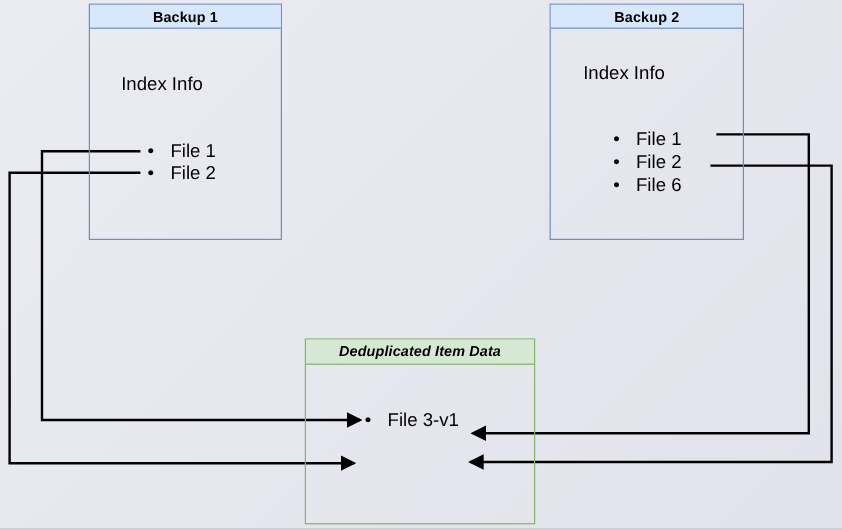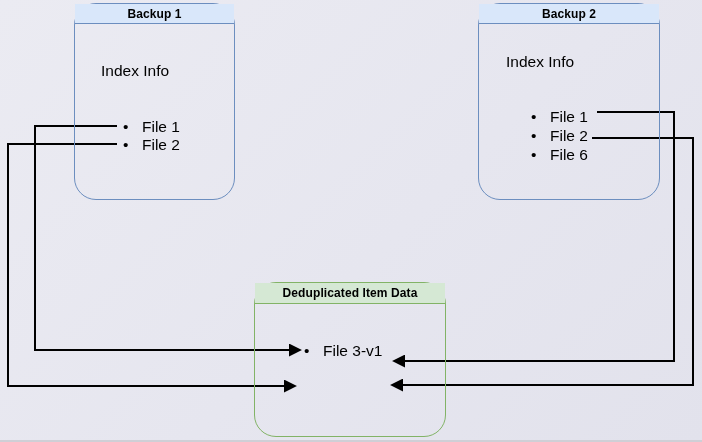--- a/index.html
+++ b/index.html
@@ -23,36 +23,35 @@
   .connector {
     fill: none;
     stroke: #000;
     stroke-width: 2;
   }
 
   .box {
     position: absolute;
     box-sizing: border-box;
     background: transparent;
-    border-radius: 22px;
   }
   .box.blue  { border: 1.5px solid #6c8ebf; }
   .box.green { border: 1.5px solid #82b366; }
 
   .box-title {
     box-sizing: border-box;
     display: flex;
     align-items: center;
     justify-content: center;
     font-size: 12px;
     font-weight: bold;
     letter-spacing: 0.1px;
   }
   .blue  .box-title { height: 20px; background: #d9e7fa; border-bottom: 1.5px solid #6c8ebf; }
-  .green .box-title { height: 21px; background: #d5e8d4; border-bottom: 1.5px solid #82b366; }
+  .green .box-title { height: 21px; background: #d5e8d4; border-bottom: 1.5px solid #82b366; font-style: italic; }
 
   .index-label {
     position: absolute;
     font-size: 15.5px;
     white-space: nowrap;
   }
 
   .file-list { position: absolute; }
   .li {
     position: relative;
@@ -63,21 +62,21 @@
   .li::before {
     content: "\2022";
     position: absolute;
     left: 3px;
     top: 0;
   }
   .rows-18 .li { height: 18px; line-height: 18px; }
   .rows-19 .li { height: 19px; line-height: 19px; }
 
   #backup1-box { left: 74px;  top: 3px;   width: 161px; height: 197px; }
-  #backup2-box { left: 478px; top: 3px;   width: 182px; height: 197px; }
+  #backup2-box { left: 458px; top: 3px;   width: 162px; height: 197px; }
   #dedup-box   { left: 254px; top: 282px; width: 192px; height: 155px; }
 
   #backup1-index { left: 26px; top: 58px; }
   #backup2-index { left: 27px; top: 49px; }
 
   #backup1-files { left: 45px; top: 114px; }
   #backup2-files { left: 49px; top: 103px; }
   #dedup-items   { left: 46px; top: 59px;  }
 
   .screen-bottom-edge {

